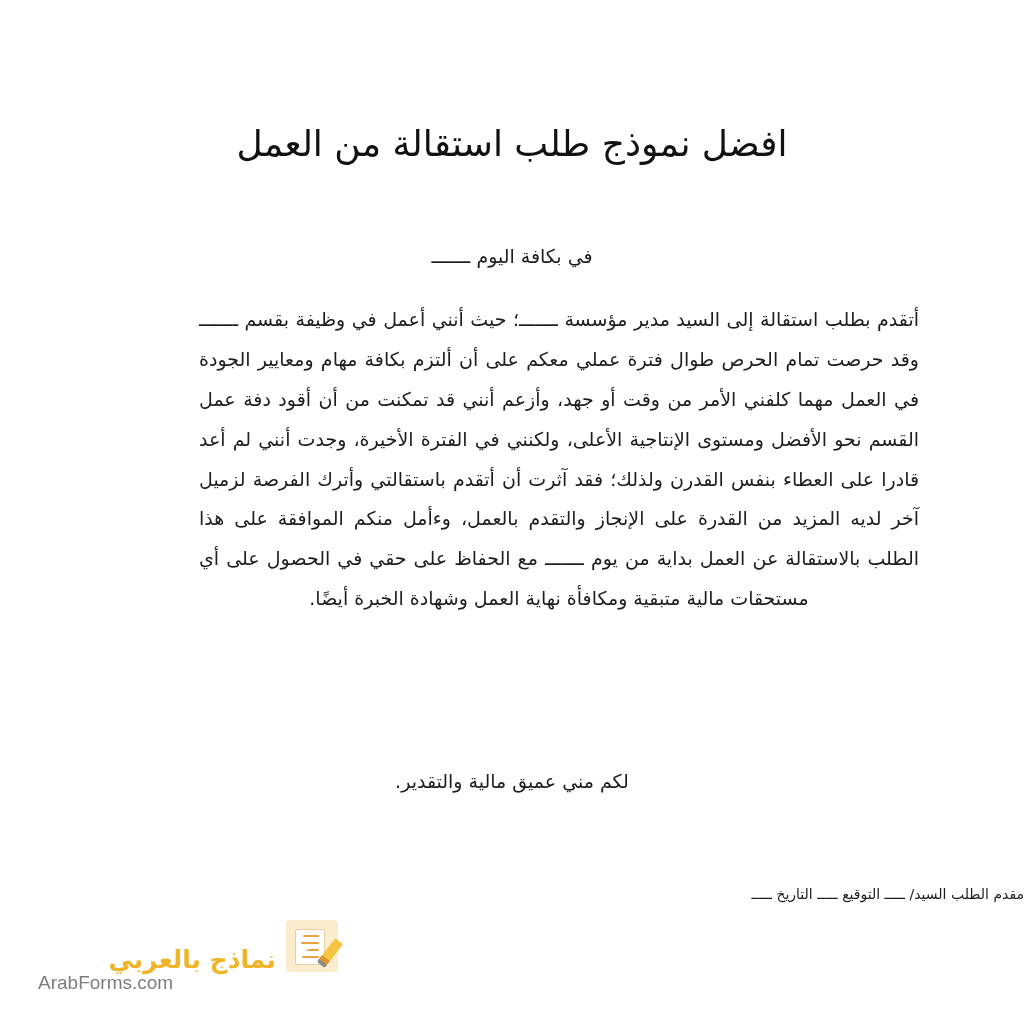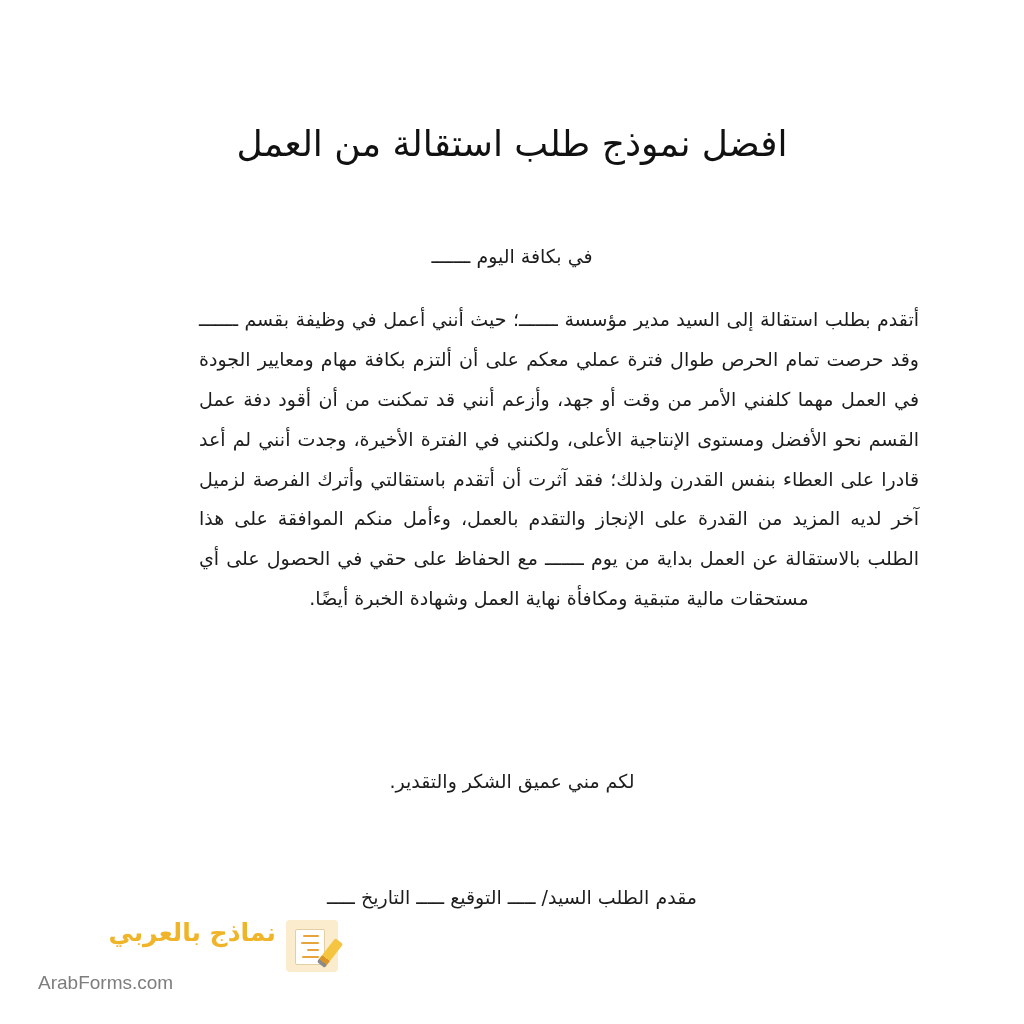--- a/index.html
+++ b/index.html
@@ -71,37 +71,37 @@
     text-align: center;
     font-size: 19px;
     color: #1d1d1d;
   }
 
   .signature-line {
     position: absolute;
     top: 886px;
     left: 0;
     right: 0;
-    text-align: center;
-    font-size: 19px;
+    text-align: right;
+    font-size: 14px;
     color: #1d1d1d;
   }
 
   
   .logo {
     position: absolute;
     left: 38px;
     bottom: 32px;
     width: 300px;
     height: 72px;
     direction: rtl;
   }
   .logo-row {
     display: flex;
-    align-items: flex-start;
+    align-items: flex-end;
     gap: 10px;
   }
   .logo-mark {
     width: 52px;
     height: 52px;
     background: #faeccc;
     border-radius: 4px;
     position: relative;
     flex: 0 0 auto;
   }
@@ -157,21 +157,21 @@
 <div class="page">
 
   <h1 class="doc-title">افضل نموذج طلب استقالة من العمل</h1>
 
   <div class="date-line">في بكافة اليوم ـــــــ</div>
 
   <div class="body-block">
     <p>أتقدم بطلب استقالة إلى السيد مدير مؤسسة ـــــــ؛ حيث أنني أعمل في وظيفة بقسم ـــــــ وقد حرصت تمام الحرص طوال فترة عملي معكم على أن ألتزم بكافة مهام ومعايير الجودة في العمل مهما كلفني الأمر من وقت أو جهد، وأزعم أنني قد تمكنت من أن أقود دفة عمل القسم نحو الأفضل ومستوى الإنتاجية الأعلى، ولكنني في الفترة الأخيرة، وجدت أنني لم أعد قادرا على العطاء بنفس القدرن ولذلك؛ فقد آثرت أن أتقدم باستقالتي وأترك الفرصة لزميل آخر لديه المزيد من القدرة على الإنجاز والتقدم بالعمل، وءأمل منكم الموافقة على هذا الطلب بالاستقالة عن العمل بداية من يوم ـــــــ مع الحفاظ على حقي في الحصول على أي مستحقات مالية متبقية ومكافأة نهاية العمل وشهادة الخبرة أيضًا.</p>
   </div>
 
-  <div class="thanks-line">لكم مني عميق الشكر والتقدير.</div>
+  <div class="thanks-line">لكم مني عميق مالية والتقدير.</div>
 
   <div class="signature-line">مقدم الطلب السيد/ ـــــ التوقيع ـــــ التاريخ ـــــ</div>
 
   <div class="logo">
     <div class="logo-row">
       <span class="logo-mark">
         <span class="sheet">
           <i></i>
             <i></i>
             <i></i>

